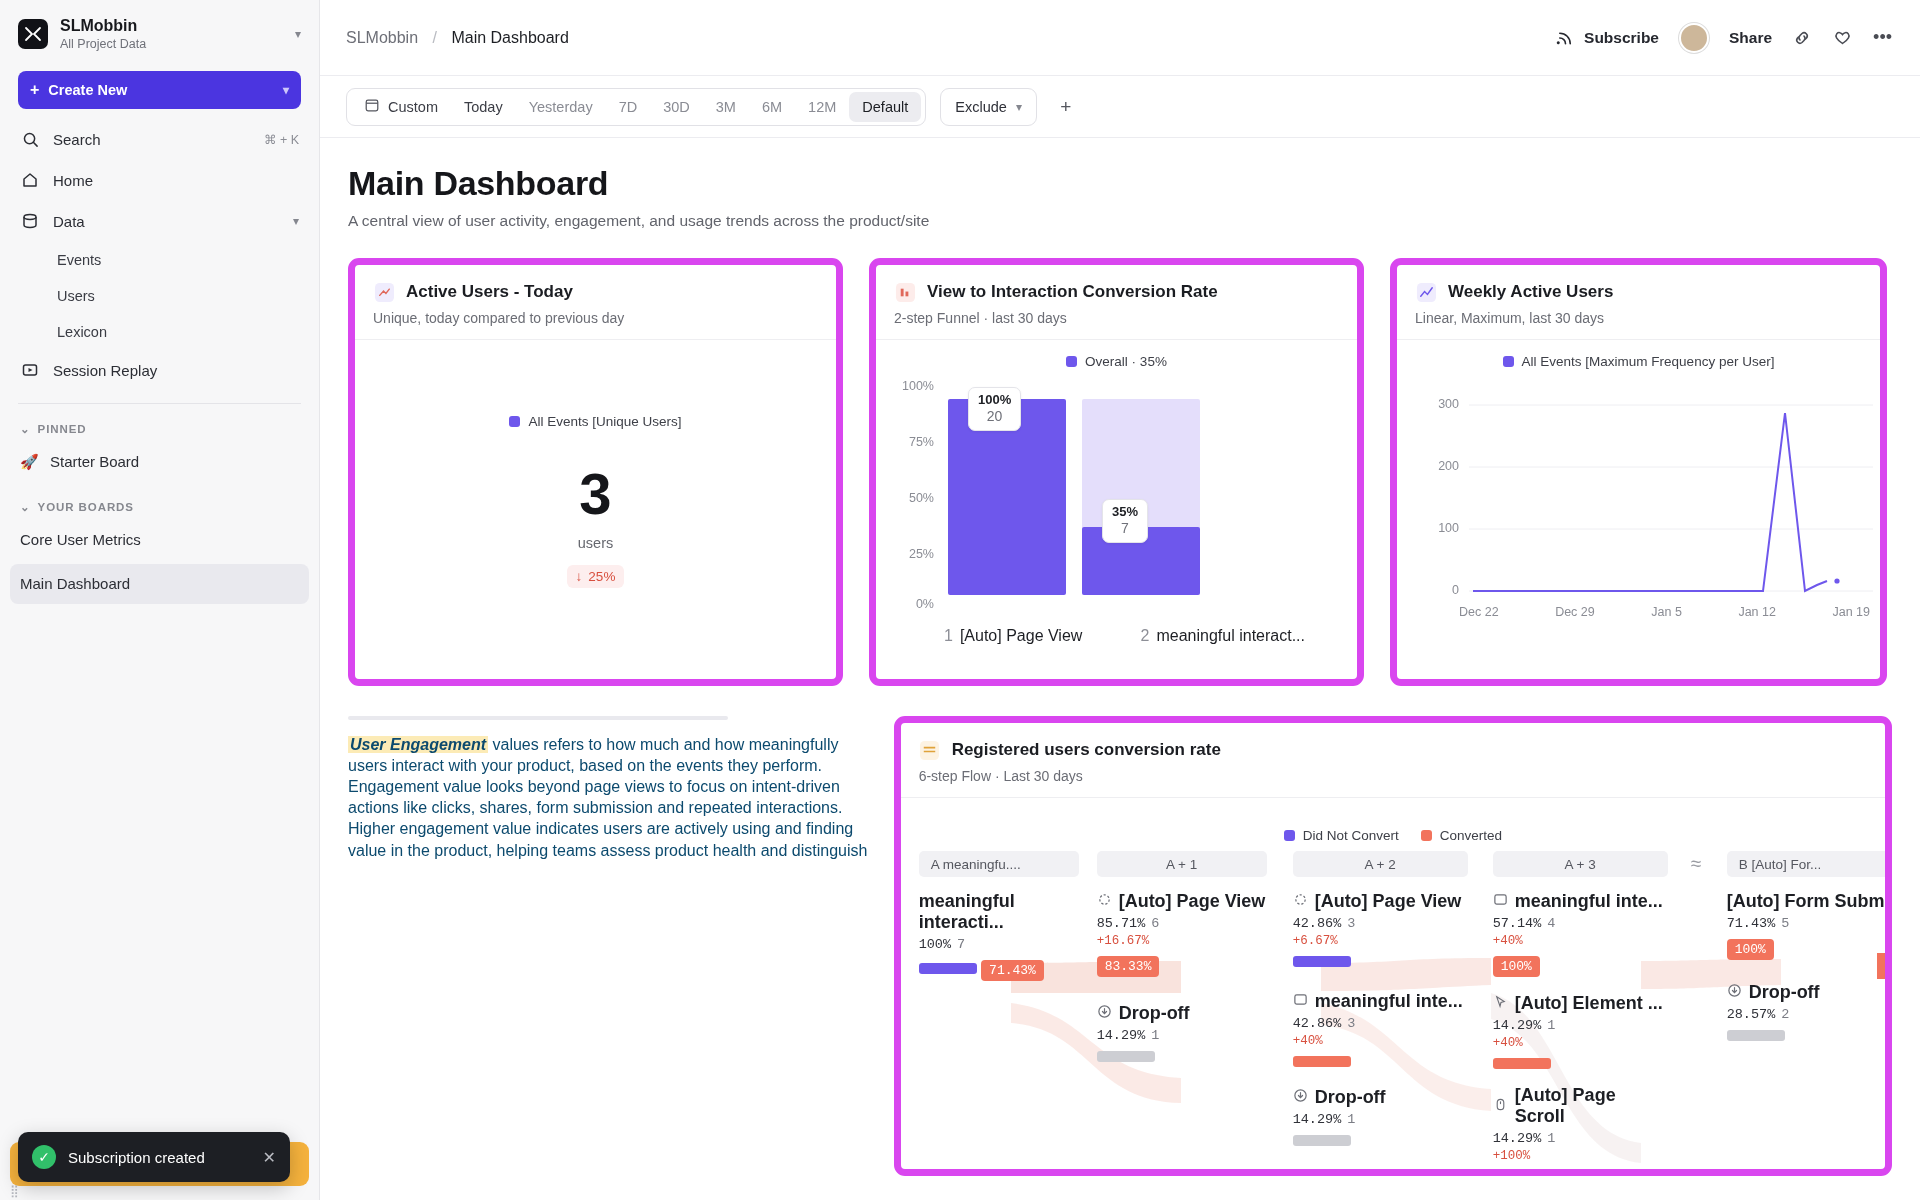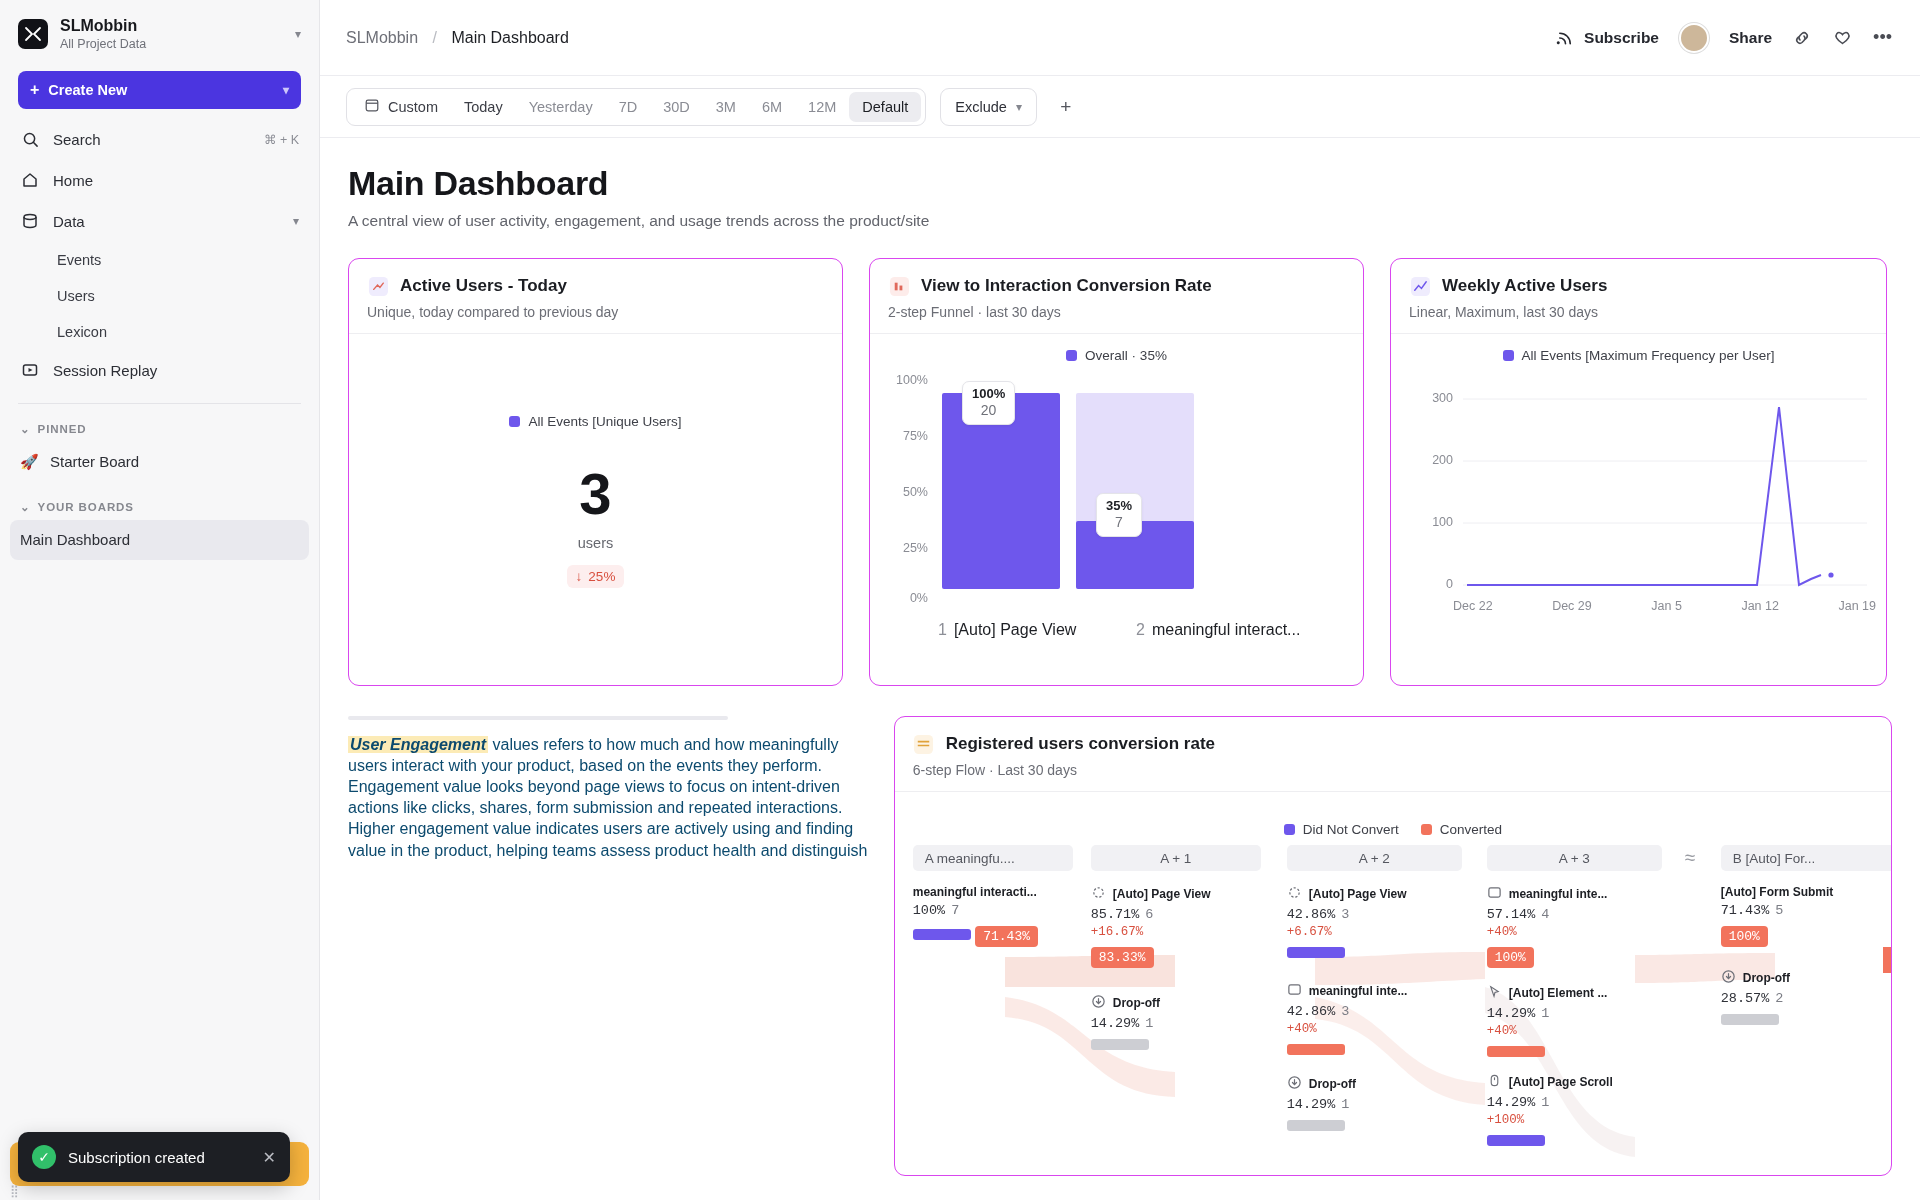--- a/index.html
+++ b/index.html
@@ -140,21 +140,21 @@
     margin-left: 14px; width: 30px; height: 30px; display: flex;
     align-items: center; justify-content: center; font-size: 19px; color: #55575f; cursor: pointer;
   }
 
   .canvas { padding: 26px 28px 0 28px; height: calc(1200px - 76px - 62px); overflow: hidden; }
   .page-title { font-size: 34px; font-weight: 700; letter-spacing: -.3px; color: #15161a; }
   .page-sub { font-size: 15.5px; color: #62646c; margin-top: 9px; }
 
   .grid { display: flex; gap: 26px; margin-top: 28px; }
   .card {
-    border: 1px solid #d946ef; border-radius: 11px; background: #fff;
+    border: 7px solid #d946ef; border-radius: 11px; background: #fff;
     display: flex; flex-direction: column; overflow: hidden;
   }
   .card-head { padding: 16px 18px 13px 18px; border-bottom: 1px solid #eeeef1; }
   .card-title { display: flex; align-items: center; gap: 11px; font-size: 17px; font-weight: 600; color: #1b1d22; }
   .card-sub { font-size: 14px; color: #6b6d75; margin-top: 7px; }
   .card-ico { width: 22px; height: 22px; display: flex; align-items: center; justify-content: center; flex: 0 0 22px; }
 
   .legend { display: flex; align-items: center; justify-content: center; gap: 8px; font-size: 13.5px; color: #3e4048; }
   .sw { width: 11px; height: 11px; border-radius: 3px; display: inline-block; }
 
@@ -178,21 +178,21 @@
   .funnel-foot div { font-size: 16px; color: #1d1f24; white-space: nowrap; overflow: hidden; text-overflow: ellipsis; }
   .funnel-foot .idx { color: #8d8f97; margin-right: 7px; }
 
   
   .flow { position: relative; height: 330px; overflow: hidden; }
   .step-pill {
     height: 26px; border-radius: 5px; background: #f1f1f4;
     display: flex; align-items: center; padding: 0 12px;
     font-size: 13.5px; color: #55575f;
   }
-  .node-title { font-size: 12px; font-weight: 600; color: #1d1f24; display: flex; align-items: center; gap: 7px; }
+  .node-title { font-size: 18px; font-weight: 600; color: #1d1f24; display: flex; align-items: center; gap: 7px; }
   .node-val { font-size: 13.5px; font-family: "Liberation Mono", monospace; color: #303239; margin-top: 4px; }
   .node-val .cnt { color: #7b7d85; margin-left: 6px; }
   .node-delta { font-size: 12.5px; font-family: "Liberation Mono", monospace; margin-top: 3px; }
   .pos { color: #d8503f; }
   .tag {
     display: inline-block; font-family: "Liberation Mono", monospace;
     font-size: 13px; border-radius: 4px; padding: 3px 8px; margin-top: 8px; color: #fff;
   }
   .tag.red { background: #f2735c; }
   .tag.purple { background: #6e57ec; width: 58px; height: 11px; padding: 0; border-radius: 3px; }
@@ -288,20 +288,23 @@
       <span>PINNED</span>
     </div>
     <div class="board-item">
       <span class="ico">🚀</span>
       <span>Starter Board</span>
     </div>
 
     <div class="section-head" style="margin-top:10px">
       <span>⌄</span>
       <span>YOUR BOARDS</span>
+    </div>
+    <div class="board-item">
+      <span>Core User Metrics</span>
     </div>
     <div class="board-item active">
       <span>Main Dashboard</span>
     </div>
 
     <div class="upgrade">
       <span>♛</span>
       <span>Upgrade Plan</span>
     </div>
 

